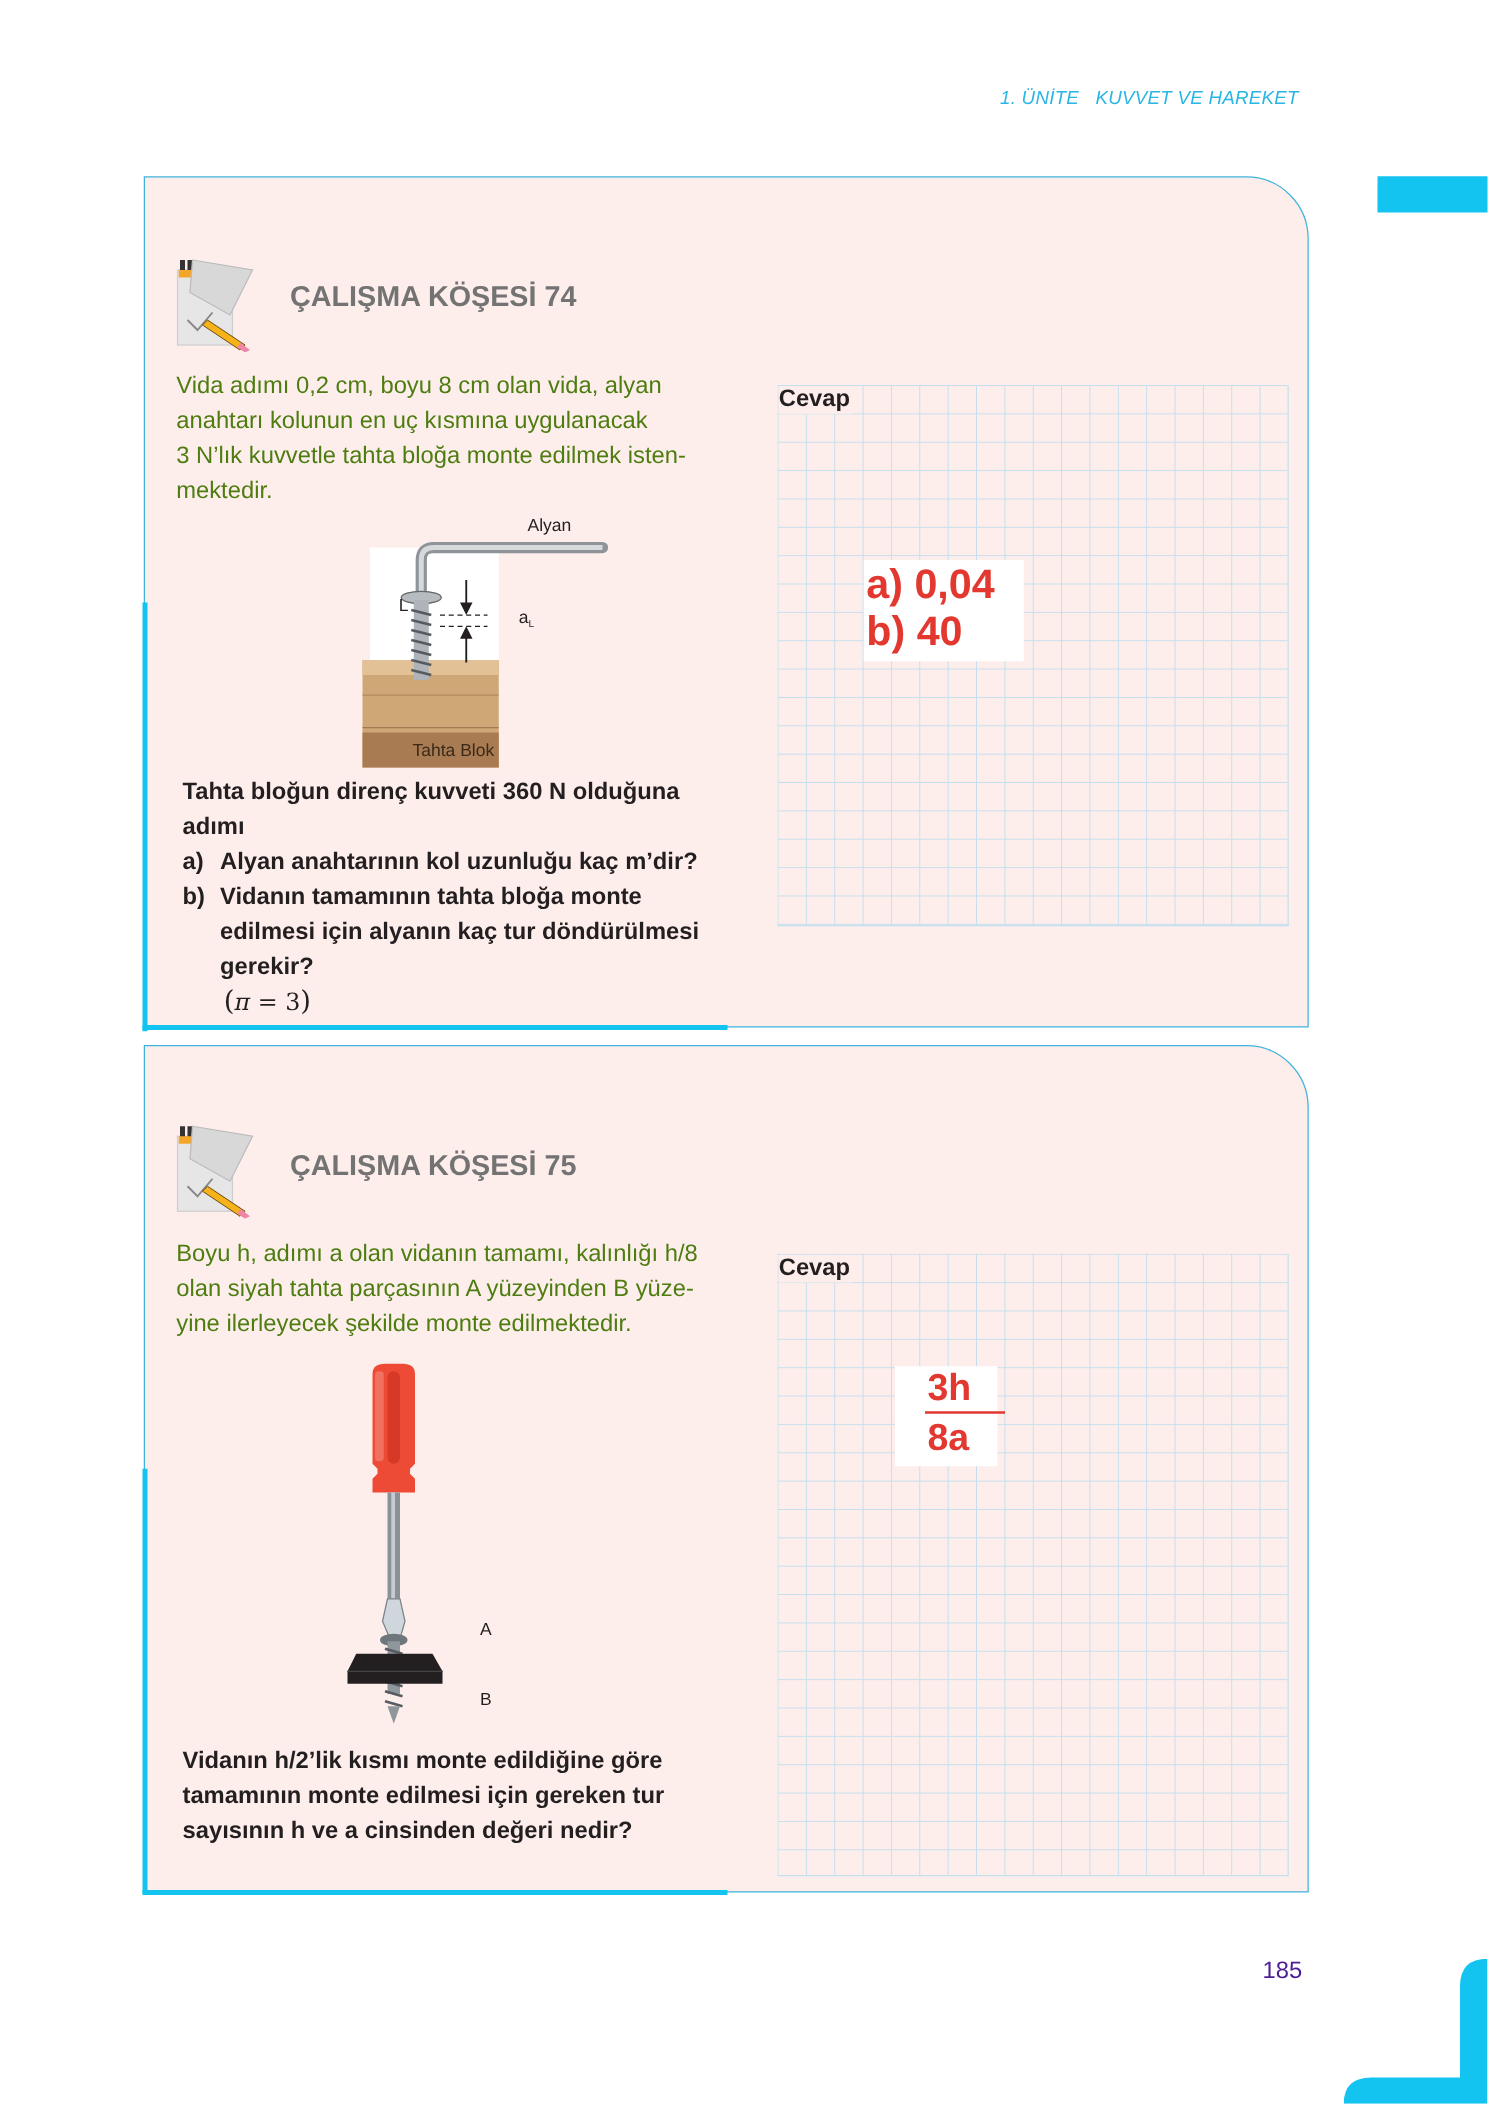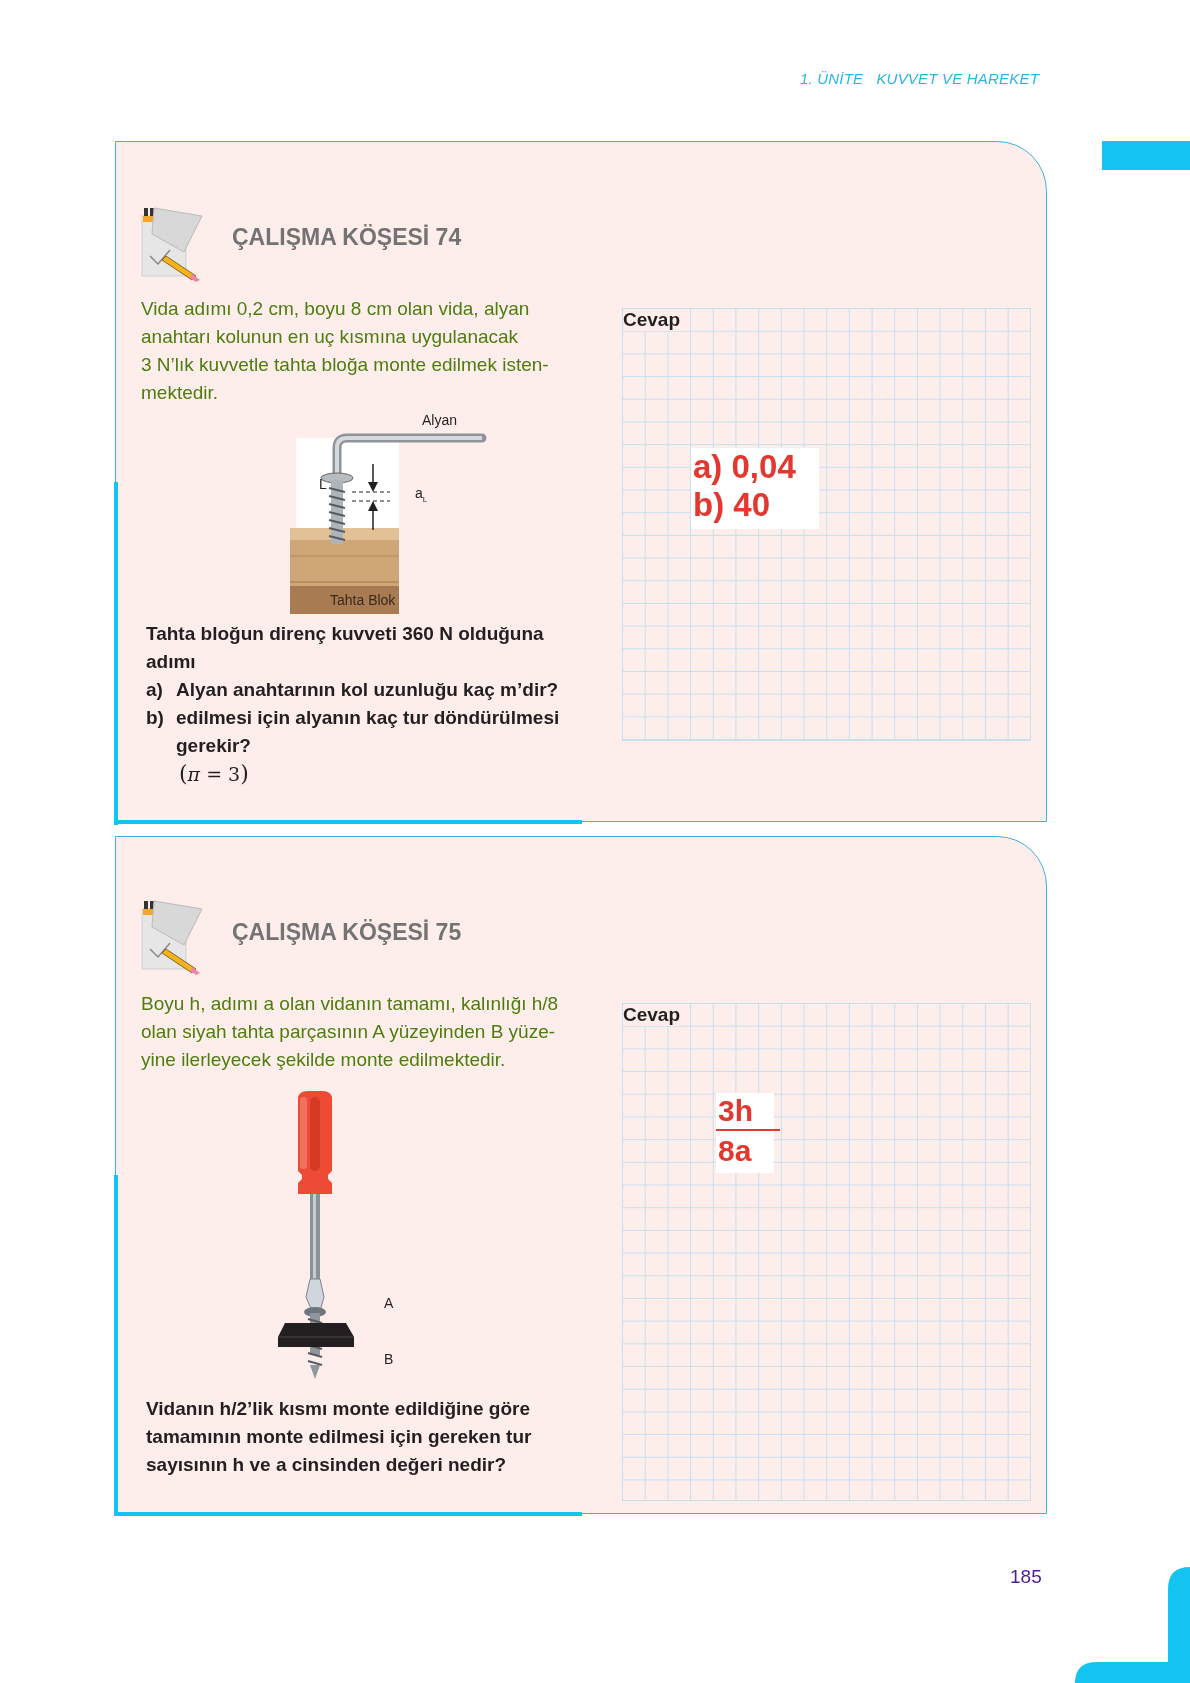--- a/index.html
+++ b/index.html
@@ -51,21 +51,21 @@
     background-size: 22.7px 22.7px;
     border-right: 1px solid #c5dfee; border-bottom: 1px solid #c5dfee;
   }
   .grid-74 { top: 166px; width: 408px; height: 432px; }
   .grid-75 { top: 166px; width: 408px; height: 497px; }
   .cevap-label {
     position: absolute; left: 507px; font-weight: bold; font-size: 19px; color: #231f20;
     background: #fdeeec; padding-right: 2px; text-align: right;
   }
   .answer-box {
-    position: absolute; background: #ffffff; color: #e2382f; font-weight: bold;
+    position: absolute; background: #ffffff; color: #e2382f; font-weight: bold; padding-left: 24px;
   }
   .answer-74 { left: 575px; top: 306px; width: 126px; height: 81px; font-size: 33px; line-height: 38px; padding-left: 2px; }
   .answer-75 { left: 600px; top: 256px; width: 58px; height: 80px; font-size: 30px; text-align: left; }
   .frac-num { height: 36px; line-height: 36px; padding-left: 2px; border-bottom: 2px solid #e2382f; width: 62px; margin-left: 0; }
   .frac-den { height: 38px; line-height: 40px; padding-left: 2px; }
 
   .fig-label { position: absolute; font-size: 14px; color: #231f20; }
   .page-number { position: absolute; left: 1010px; top: 1566px; font-size: 19px; color: #4c1d95; }
 </style>
 </head>
@@ -132,20 +132,21 @@
   <div class="question-text" style="top:478px;">
     <div>Tahta bloğun direnç kuvveti 360 N olduğuna</div>
     <div>adımı</div>
     <div class="item">
       <span class="lbl">a)</span>
       <span>Alyan anahtarının kol uzunluğu kaç m’dir?</span>
     </div>
     <div class="item">
       <span class="lbl">b)</span>
       <span>
+        <div>Vidanın tamamının tahta bloğa monte</div>
         <div>edilmesi için alyanın kaç tur döndürülmesi</div>
         <div>gerekir?</div>
       </span>
     </div>
     <div class="pi-line"><span class="paren">(</span><span class="pisym">π</span> <span>= 3</span><span class="paren">)</span></div>
   </div>
 
   <div class="grid grid-74" style="top:166px;"></div>
   <div class="cevap-label" style="top:167px;">Cevap</div>
   <div class="answer-box answer-74">

